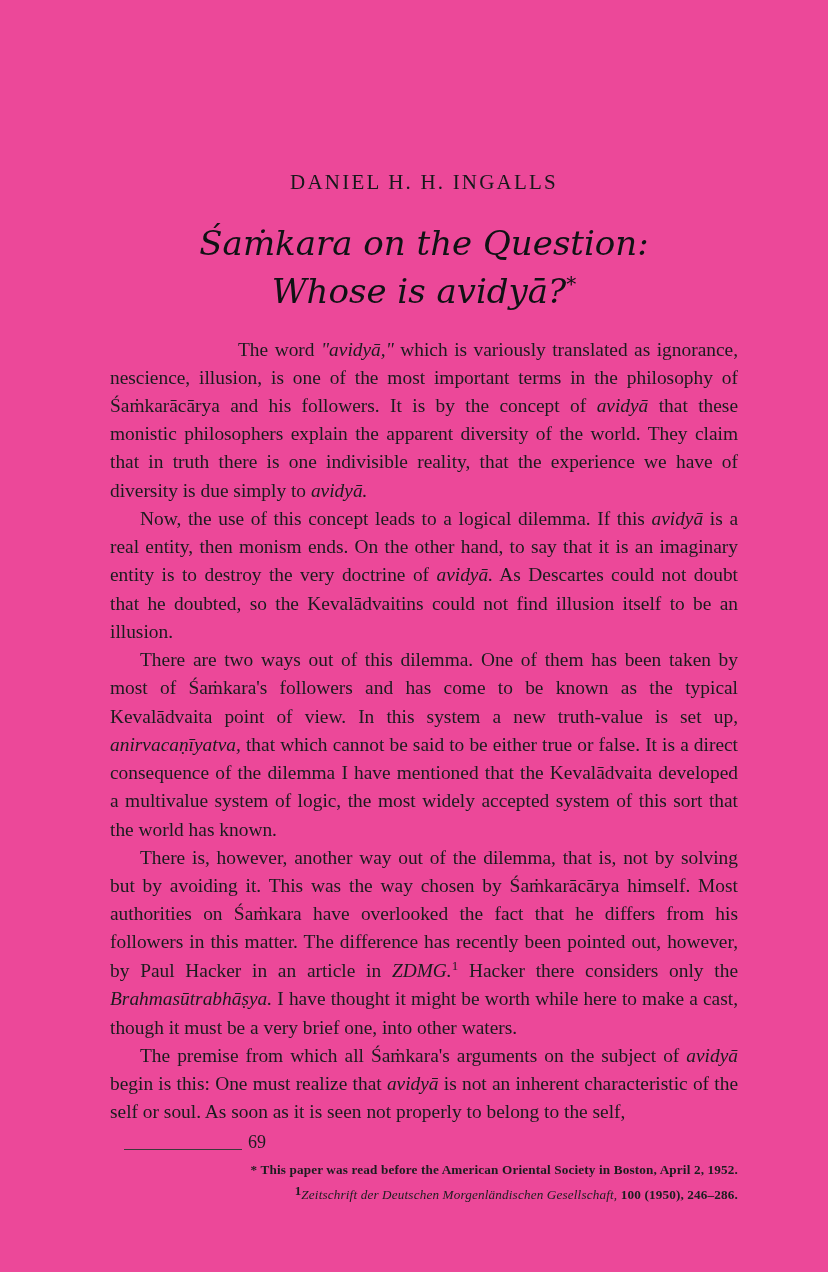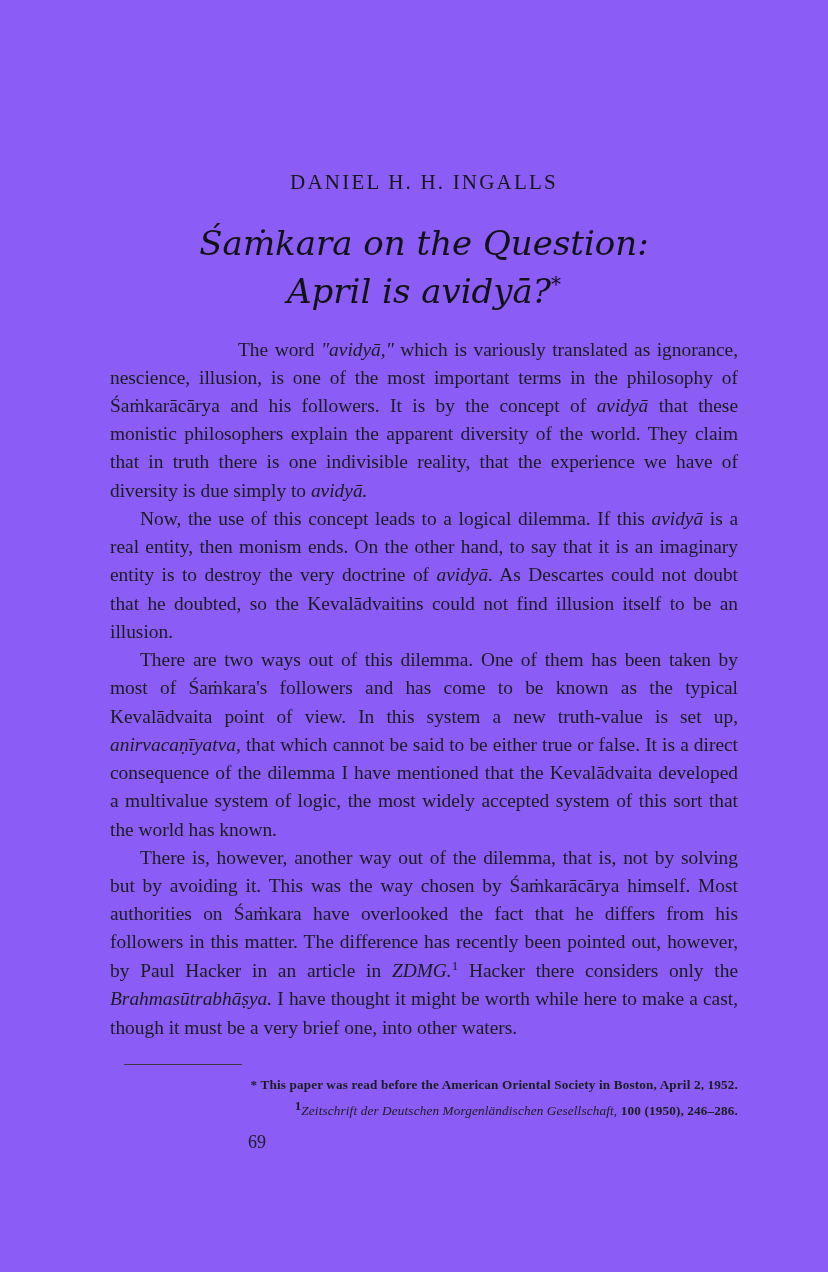--- a/index.html
+++ b/index.html
@@ -13,21 +13,21 @@
     position: relative;
     font-family: "Liberation Serif", serif;
     color: #1a1a1a;
     overflow: hidden;
   }
   .page {
     position: absolute;
     left: 0; top: 0;
     width: 828px;
     height: 1272px;
-    background: #8b5cf6;
+    background: #ec4899;
   }
   .content {
     position: absolute;
     left: 110px;
     top: 170px;
     width: 628px;
   }
   .author {
     text-align: center;
     font-size: 21px;
@@ -111,27 +111,28 @@
 </head>
 <body>
 
 <div class="page">
   <div class="content">
 
     <div class="author">DANIEL H. H. INGALLS</div>
 
     <h1 class="title">
       <span class="line1">Śaṁkara on the Question:</span>
-      <span class="line2"><span>April is avidyā?</span><sup>*</sup></span>
+      <span class="line2"><span>Whose is avidyā?</span><sup>*</sup></span>
     </h1>
 
     <p class="body-par first">The word <em>"avidyā,"</em> which is variously translated as ignorance, nescience, illusion, is one of the most important terms in the philosophy of Śaṁkarācārya and his followers. It is by the concept of <em>avidyā</em> that these monistic philosophers explain the apparent diversity of the world. They claim that in truth there is one indivisible reality, that the experience we have of diversity is due simply to <em>avidyā.</em></p>
     <p class="body-par">Now, the use of this concept leads to a logical dilemma. If this <em>avidyā</em> is a real entity, then monism ends. On the other hand, to say that it is an imaginary entity is to destroy the very doctrine of <em>avidyā.</em> As Descartes could not doubt that he doubted, so the Kevalādvaitins could not find illusion itself to be an illusion.</p>
     <p class="body-par">There are two ways out of this dilemma. One of them has been taken by most of Śaṁkara's followers and has come to be known as the typical Kevalādvaita point of view. In this system a new truth-value is set up, <em>anirvacaṇīyatva,</em> that which cannot be said to be either true or false. It is a direct consequence of the dilemma I have mentioned that the Kevalādvaita developed a multivalue system of logic, the most widely accepted system of this sort that the world has known.</p>
     <p class="body-par">There is, however, another way out of the dilemma, that is, not by solving but by avoiding it. This was the way chosen by Śaṁkarācārya himself. Most authorities on Śaṁkara have overlooked the fact that he differs from his followers in this matter. The difference has recently been pointed out, however, by Paul Hacker in an article in <em>ZDMG.</em><span class="sup-note">1</span> Hacker there considers only the <em>Brahmasūtrabhāṣya.</em> I have thought it might be worth while here to make a cast, though it must be a very brief one, into other waters.</p>
+    <p class="body-par">The premise from which all Śaṁkara's arguments on the subject of <em>avidyā</em> begin is this: One must realize that <em>avidyā</em> is not an inherent characteristic of the self or soul. As soon as it is seen not properly to belong to the self,</p>
 
     <div class="footnote-rule"></div>
 
     <div class="footnotes">
       <p class="fn"><span class="marker">*</span> This paper was read before the American Oriental Society in Boston, April 2, 1952.</p>
       <p class="fn"><span class="marker"><span class="sup-note">1</span></span><em>Zeitschrift der Deutschen Morgenländischen Gesellschaft,</em> 100 (1950), 246–286.</p>
     </div>
 
   </div>
 

